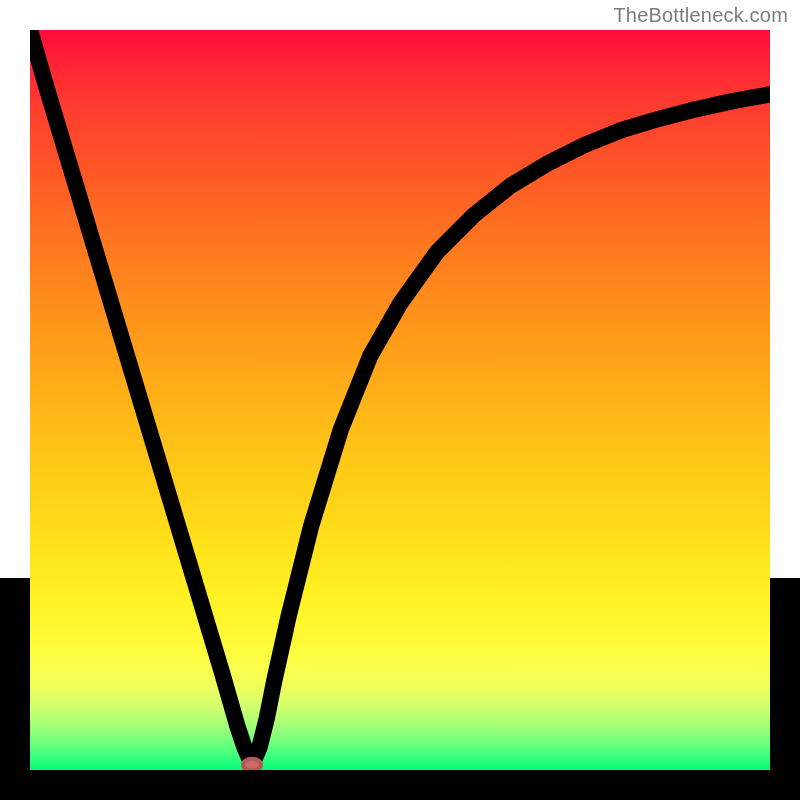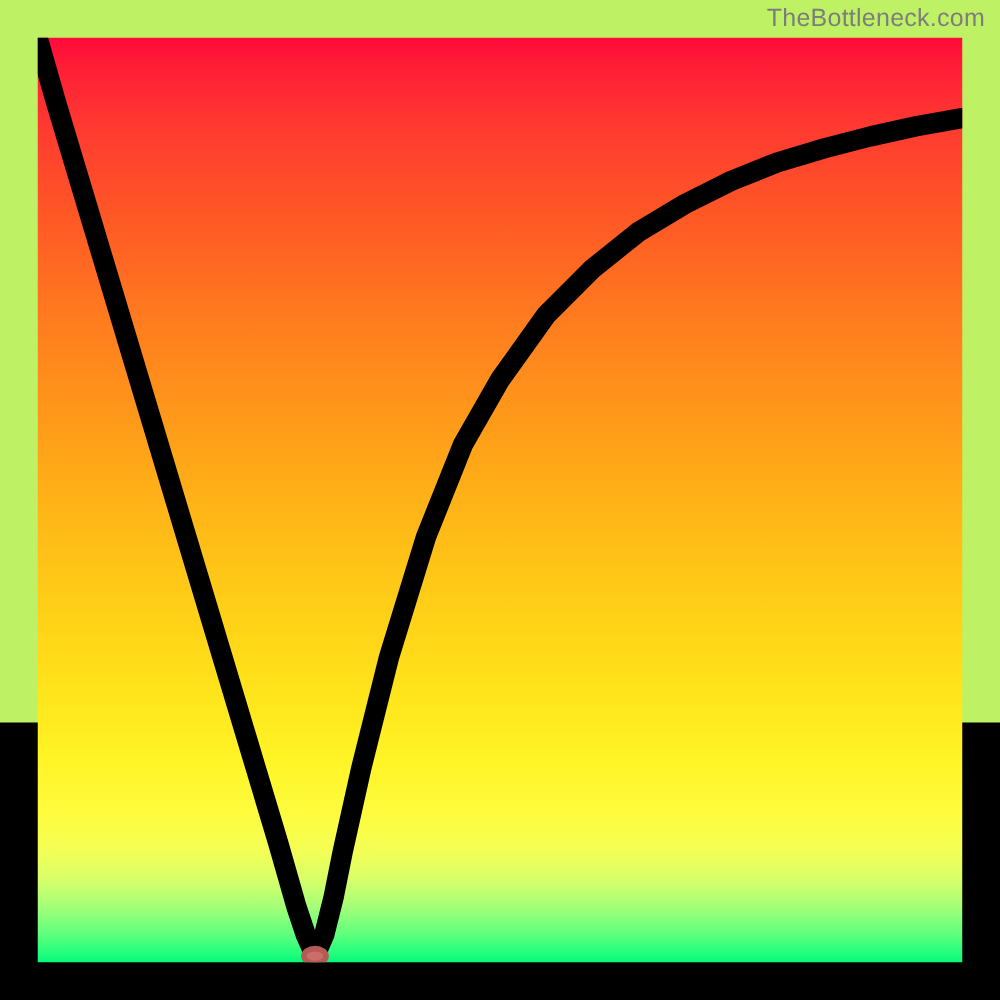--- a/index.html
+++ b/index.html
@@ -8,21 +8,21 @@
     width: 800px;
     height: 800px;
     overflow: hidden;
     background: #000;
     font-family: Arial, Helvetica, sans-serif;
   }
   .frame {
     position: relative;
     width: 800px;
     height: 578px;
-    background: #bef264;
+    background: #ffffff;
   }
   .plot-area {
     position: absolute;
     left: 30px;
     top: 30px;
     width: 740px;
     height: 740px;
     overflow: hidden;
   }
   .gradient {

